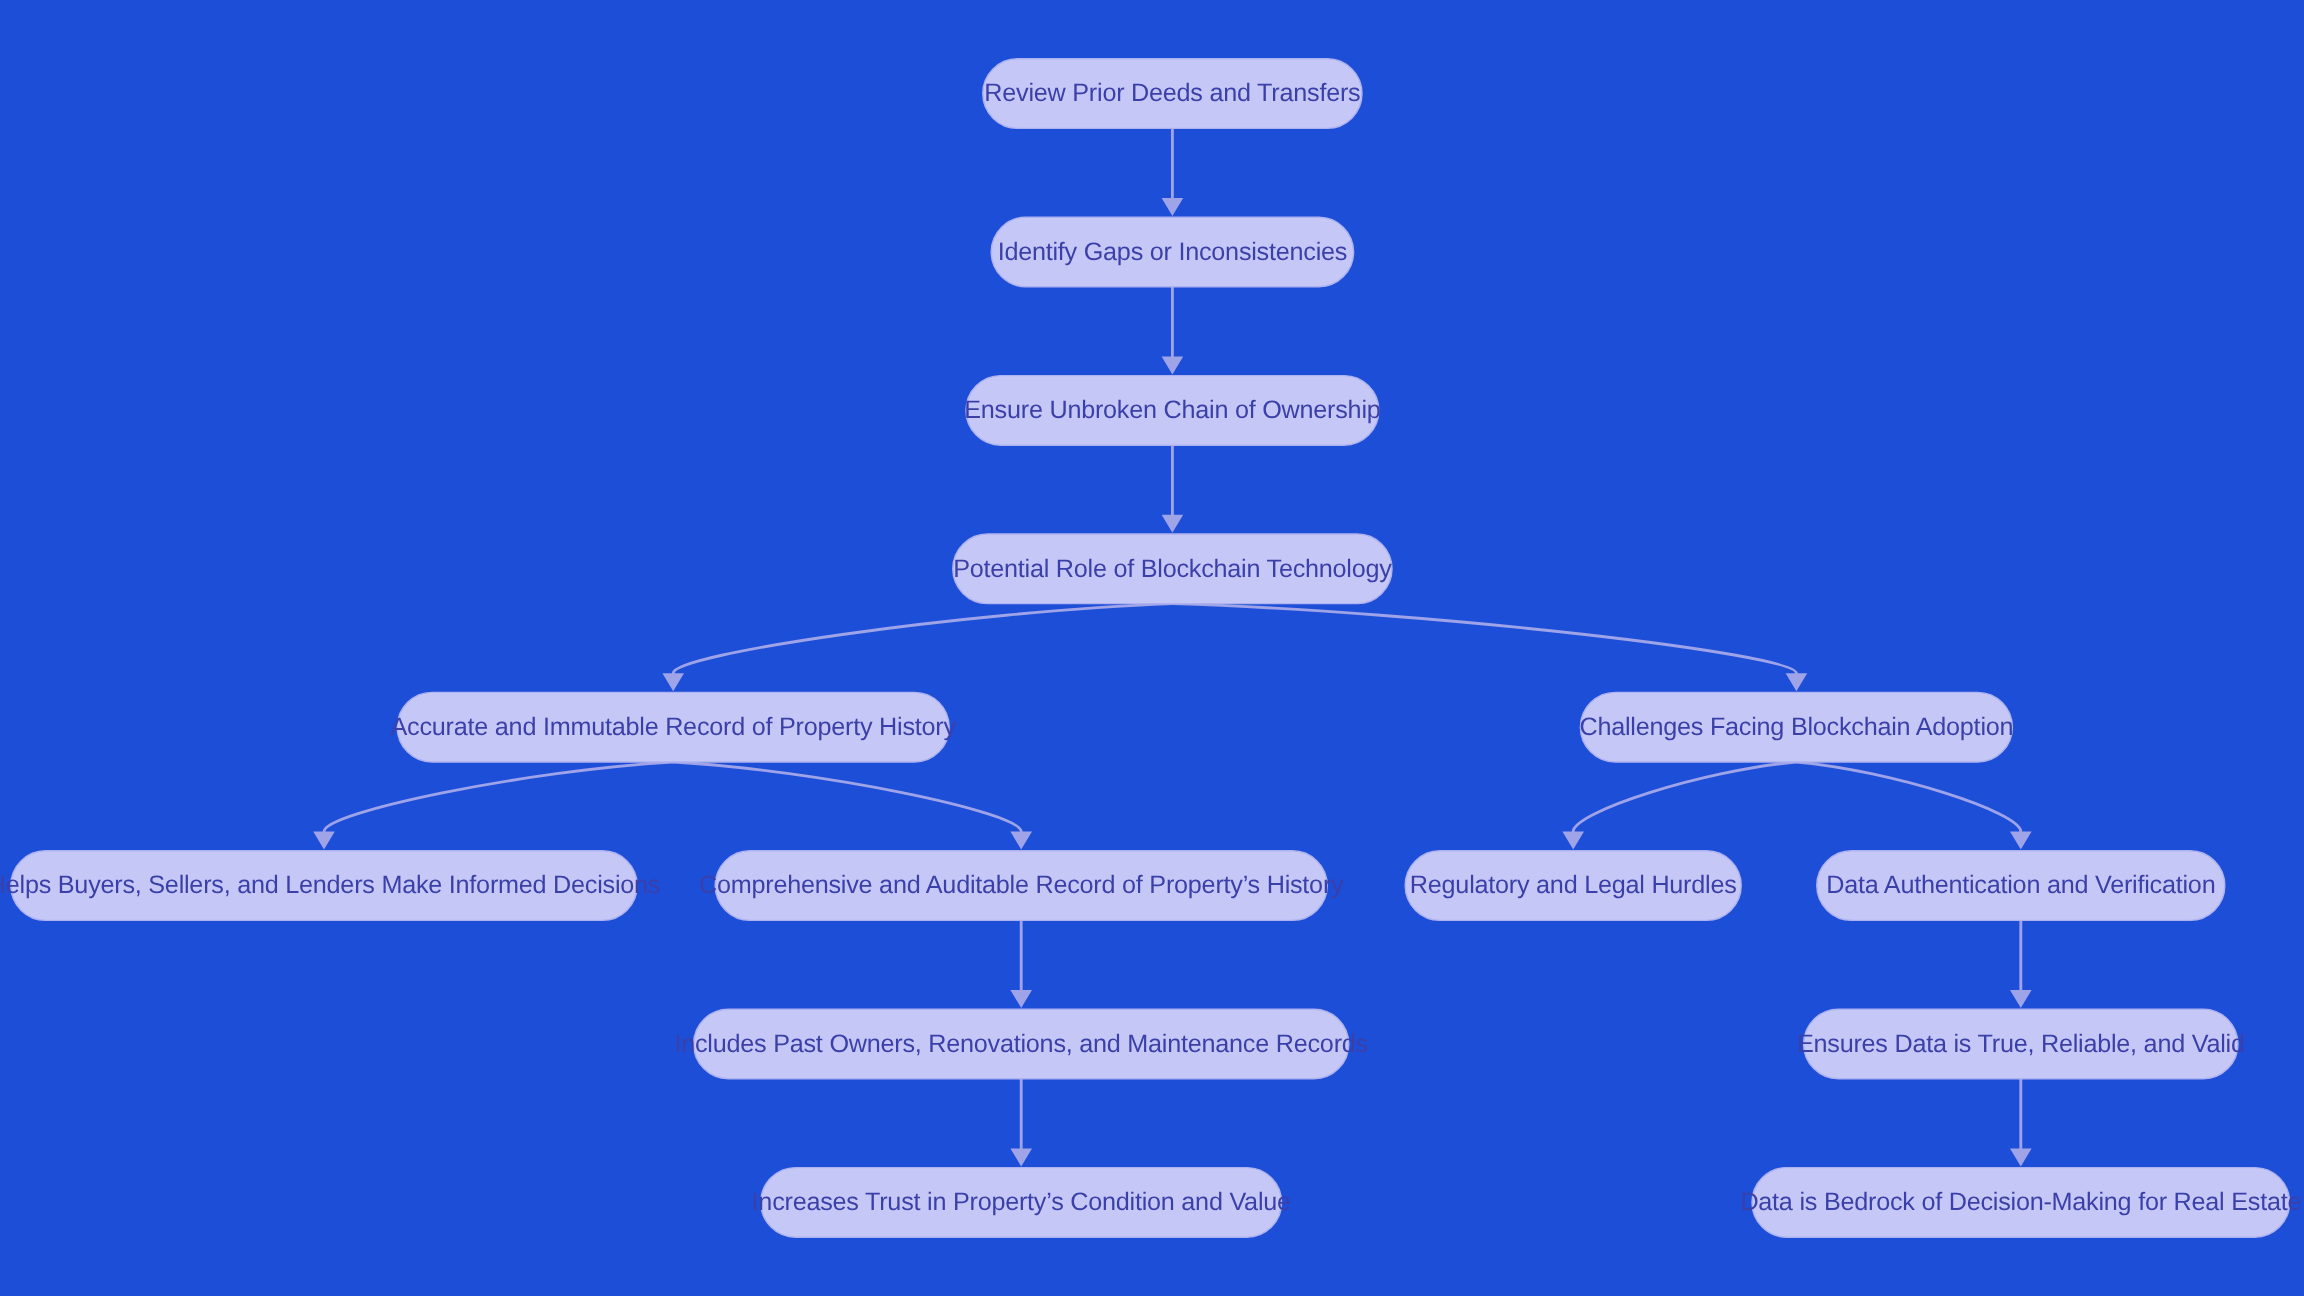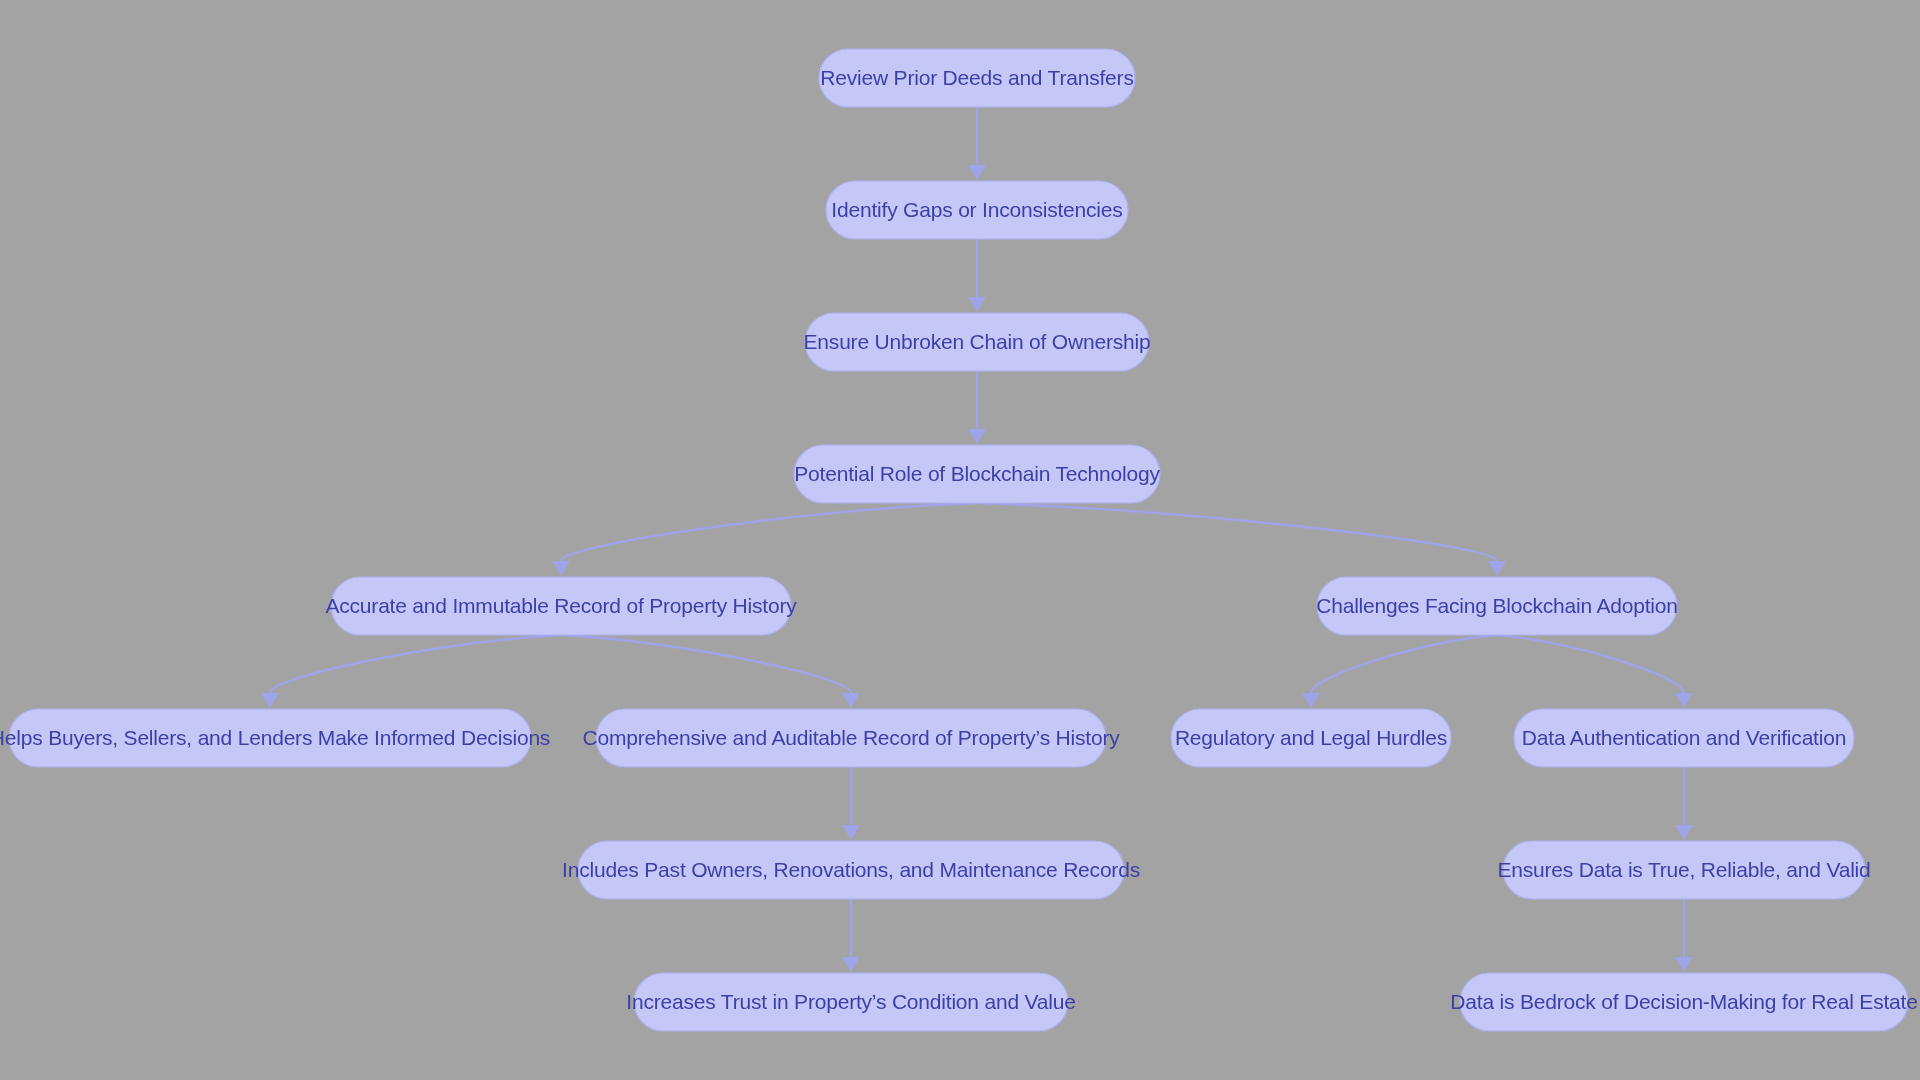--- a/index.html
+++ b/index.html
@@ -10,21 +10,21 @@
   body {
     width: 1920px;
     height: 1080px;
     overflow: hidden;
     font-family: "Liberation Sans", sans-serif;
   }
   #flowchart-root {
     position: relative;
     width: 1920px;
     height: 1080px;
-    background: #a3a3a3;
+    background: #1d4ed8;
   }
   svg#flow-svg {
     position: absolute;
     left: 0;
     top: 0;
     width: 1920px;
     height: 1080px;
     display: block;
   }
   .node-rect {

